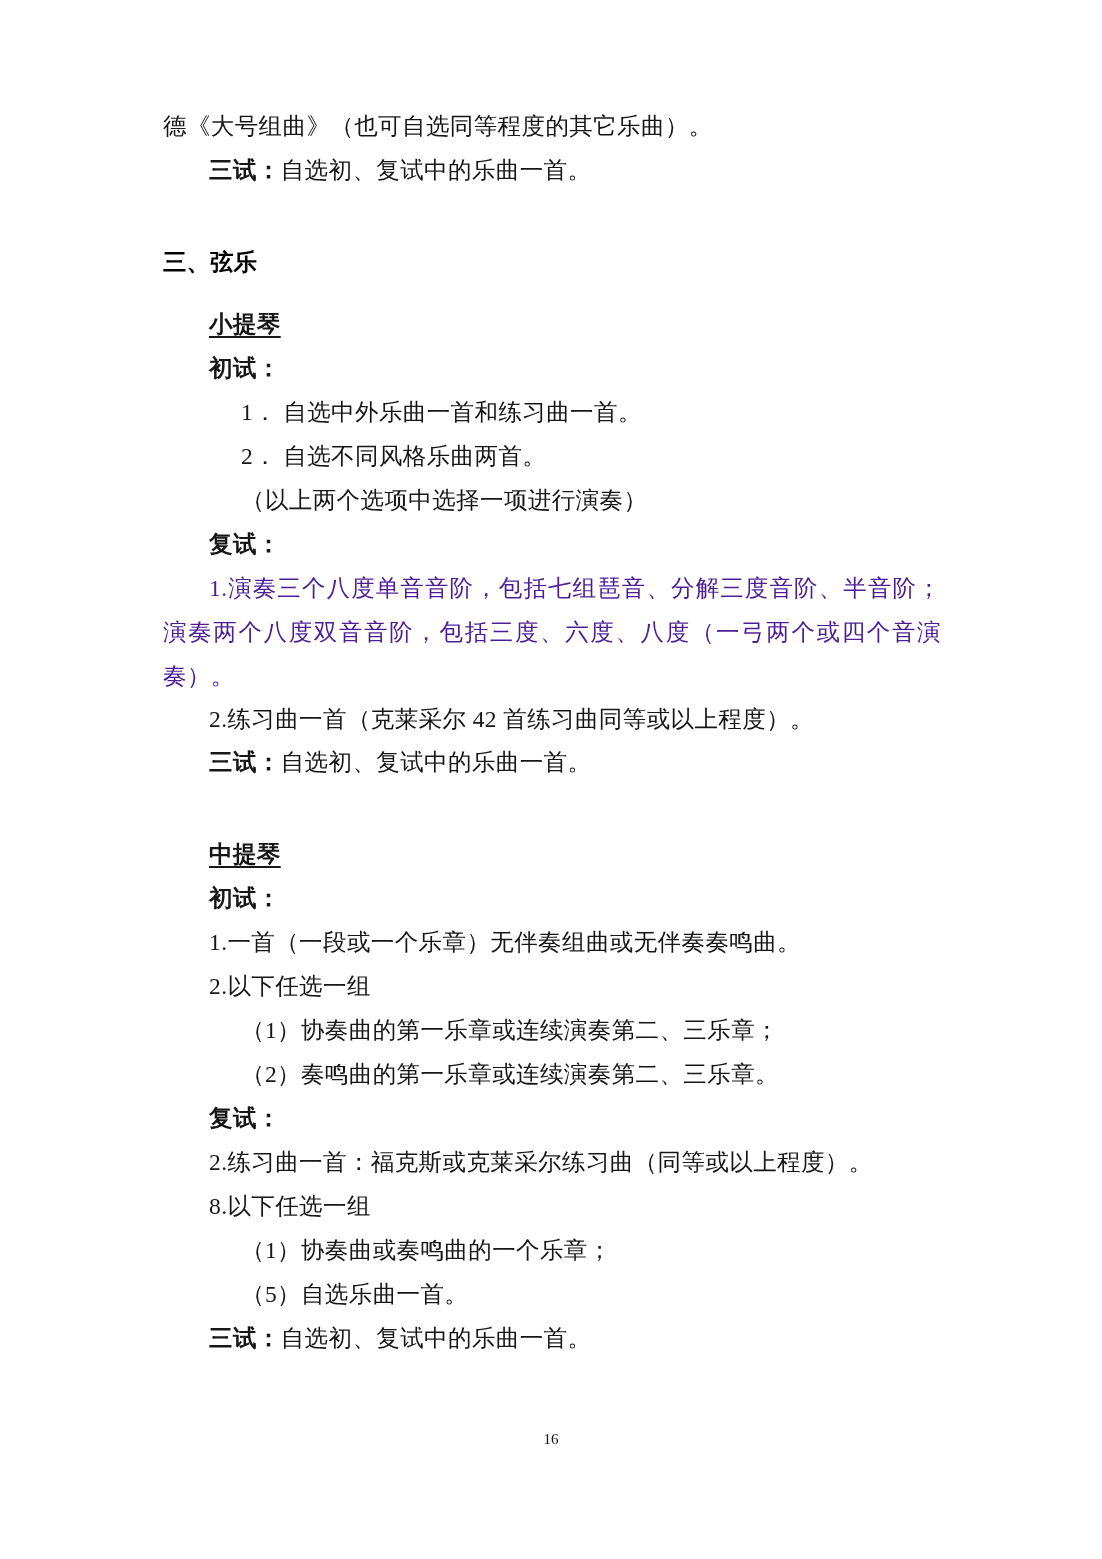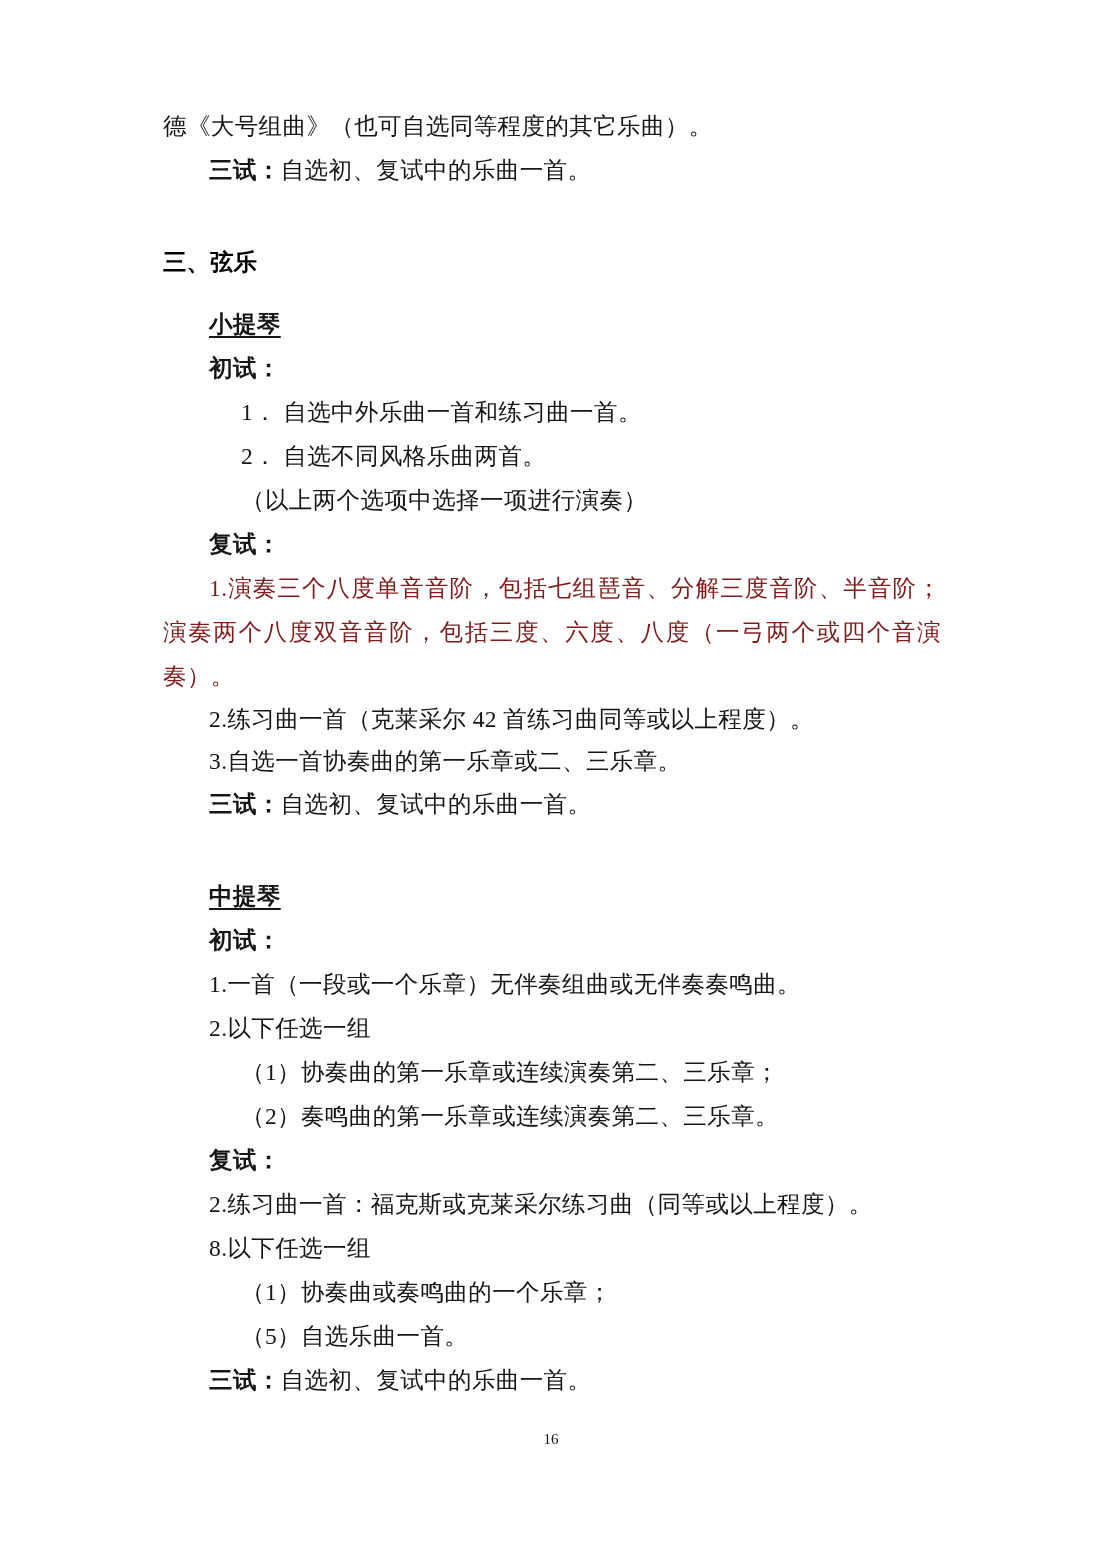--- a/index.html
+++ b/index.html
@@ -41,21 +41,21 @@
     font-weight: bold;
   }
   .indent-1 { padding-left: 46px; }
   .indent-3 { padding-left: 78px; }
   .wrapblock {
     font-size: 23.5px;
     line-height: 44px;
     letter-spacing: 0.4px;
     text-align: justify;
     text-justify: inter-ideograph;
-    color: #7f1d1d;
+    color: #4c1d95;
   }
   .wrapblock .first {
     display: block;
     text-indent: 46px;
   }
   .section-head {
     font-weight: bold;
     font-size: 23.5px;
     line-height: 44px;
   }
@@ -108,21 +108,20 @@
     <div class="line indent-3">（以上两个选项中选择一项进行演奏）</div>
 
     <div class="line indent-1 bold">复试：</div>
 
     <div class="wrapblock">
         <span class="first">1.演奏三个八度单音音阶，包括七组琶音、分解三度音阶、半音阶；演奏两个八度双音音阶，包括三度、六度、八度（一弓两个或四个音演奏）。</span>
       </div>
 
     <div class="line indent-1 tight">2.练习曲一首（克莱采尔 42 首练习曲同等或以上程度）。</div>
 
-    <div class="line indent-1 tight">3.自选一首协奏曲的第一乐章或二、三乐章。</div>
 
     <div class="line indent-1"><span class="bold">三试：</span><span>自选初、复试中的乐曲一首。</span></div>
 
     <div class="gap-lg"></div>
 
     <div class="line indent-1"><span class="underline-head">中提琴</span></div>
 
     <div class="line indent-1 bold">初试：</div>
 
     <div class="line indent-1">1.一首（一段或一个乐章）无伴奏组曲或无伴奏奏鸣曲。</div>

